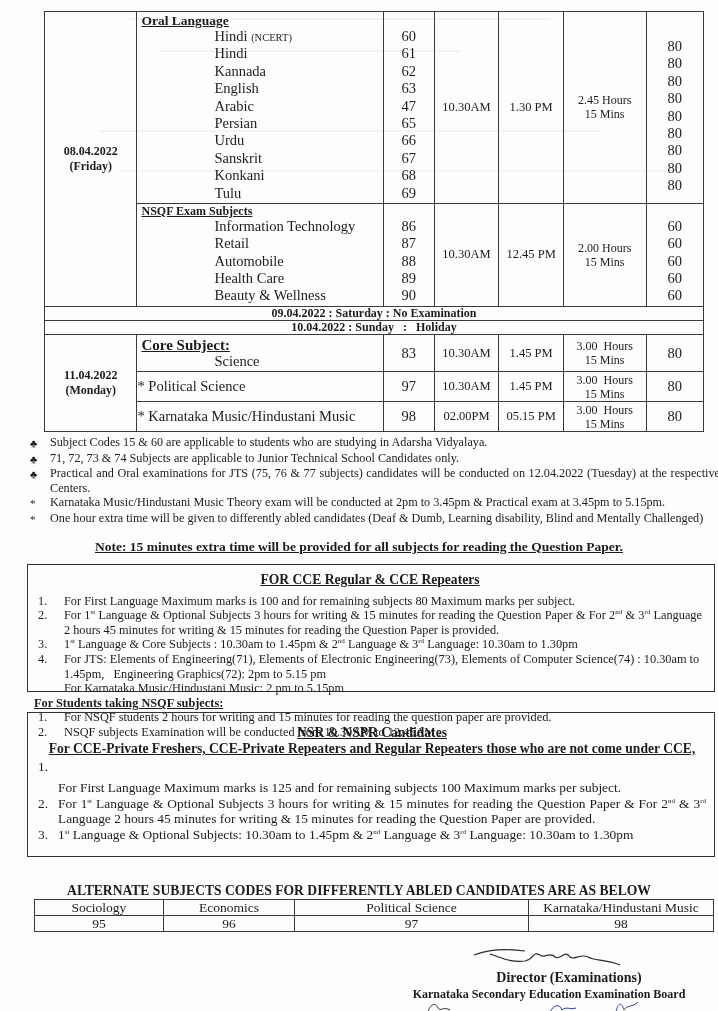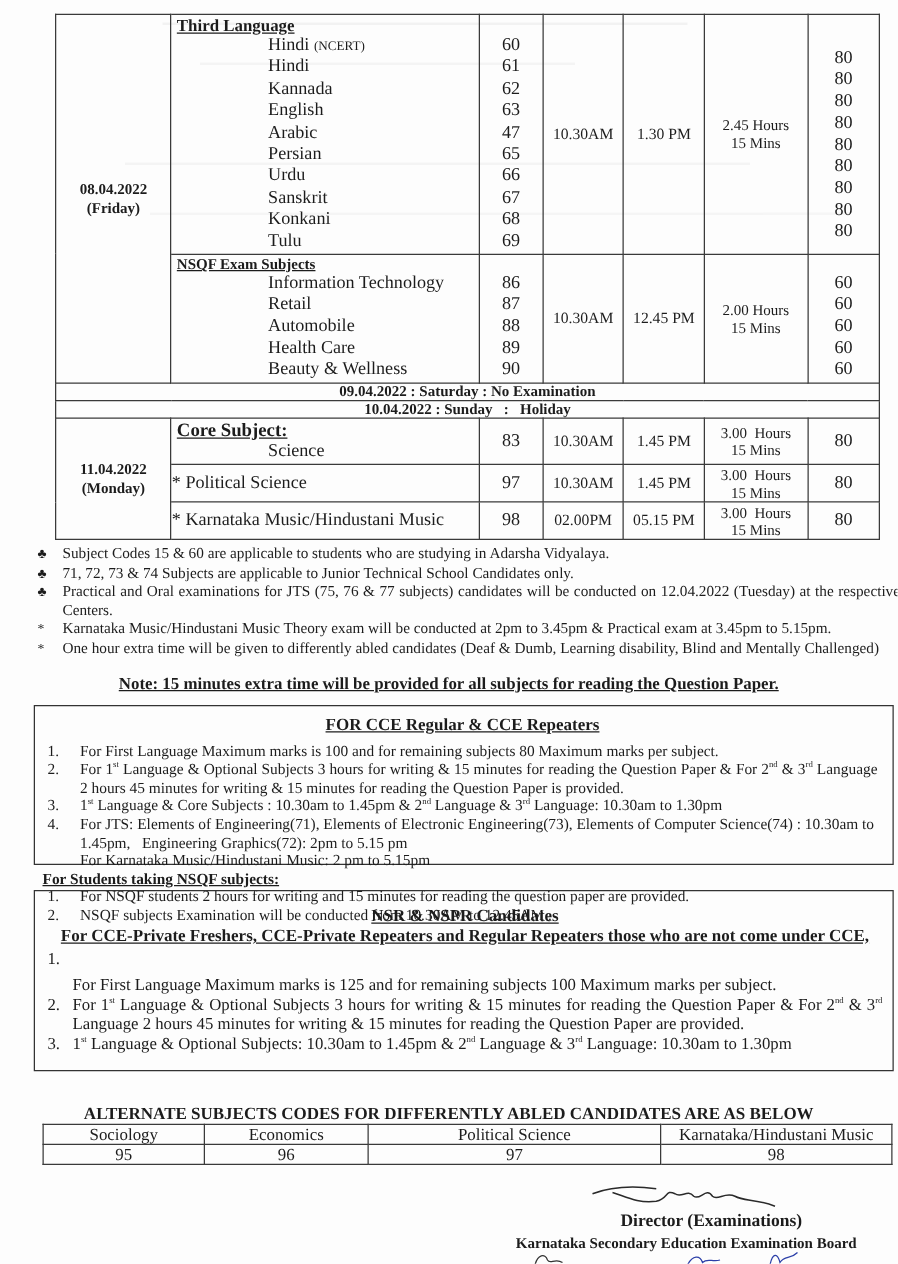--- a/index.html
+++ b/index.html
@@ -82,21 +82,21 @@
 
 <table class="sched">
 
   <tbody>
       <tr>
     <td class="c-date" rowspan="2">
       <div>08.04.2022</div>
       <div>(Friday)</div>
     </td>
     <td class="c-subj" style="vertical-align:top; padding-top:1px; padding-bottom:1px;">
-      <div class="grp-head" style="font-size:13.5px; line-height:15px;">Third Language</div>
+      <div class="grp-head" style="font-size:13.5px; line-height:15px;">Oral Language</div>
       <div class="subj-list">
         <div><span>Hindi</span> <span class="small-caps">(NCERT)</span></div>
         <div>Hindi</div>
         <div>Kannada</div>
         <div>English</div>
         <div>Arabic</div>
         <div>Persian</div>
         <div>Urdu</div>
         <div>Sanskrit</div>
         <div>Konkani</div>

